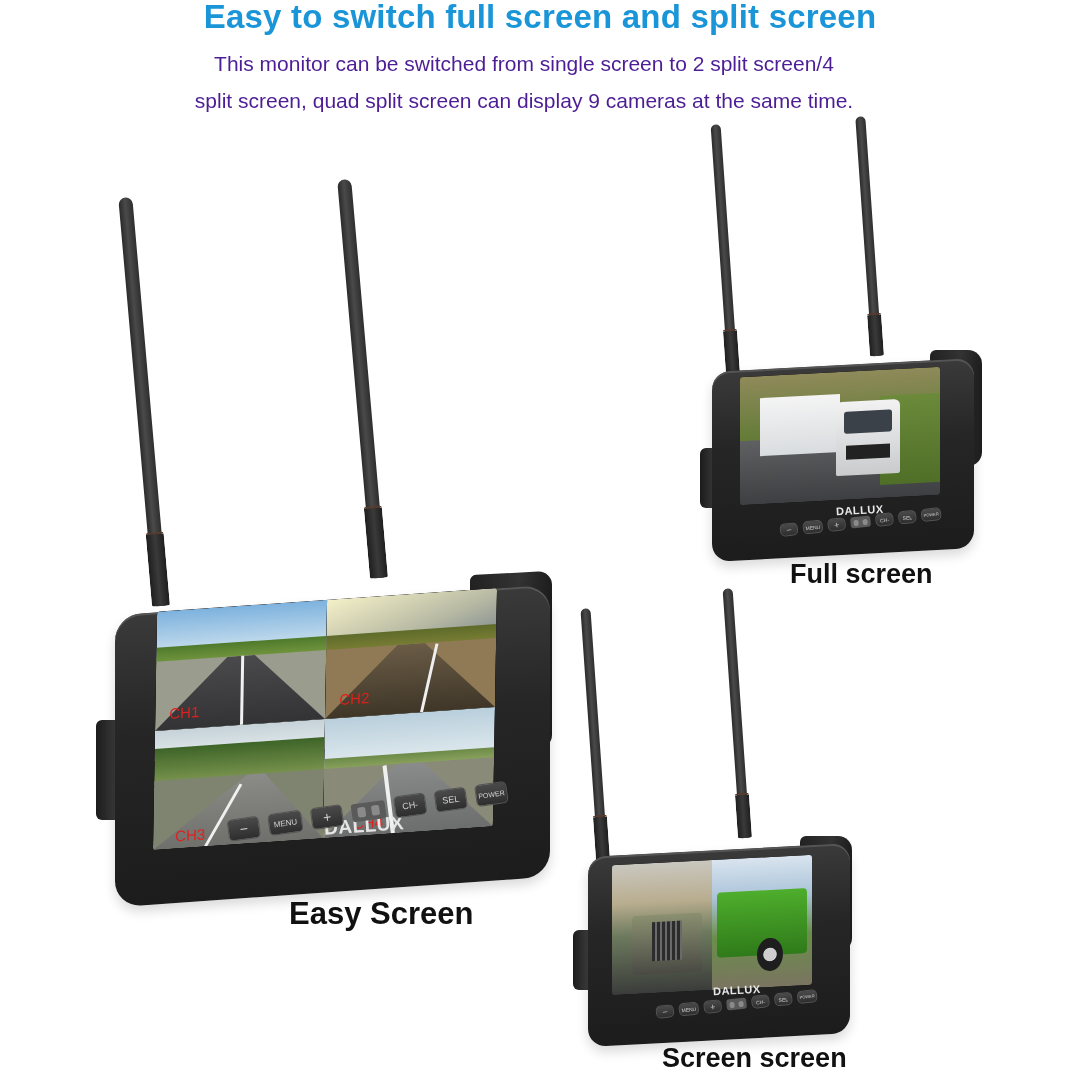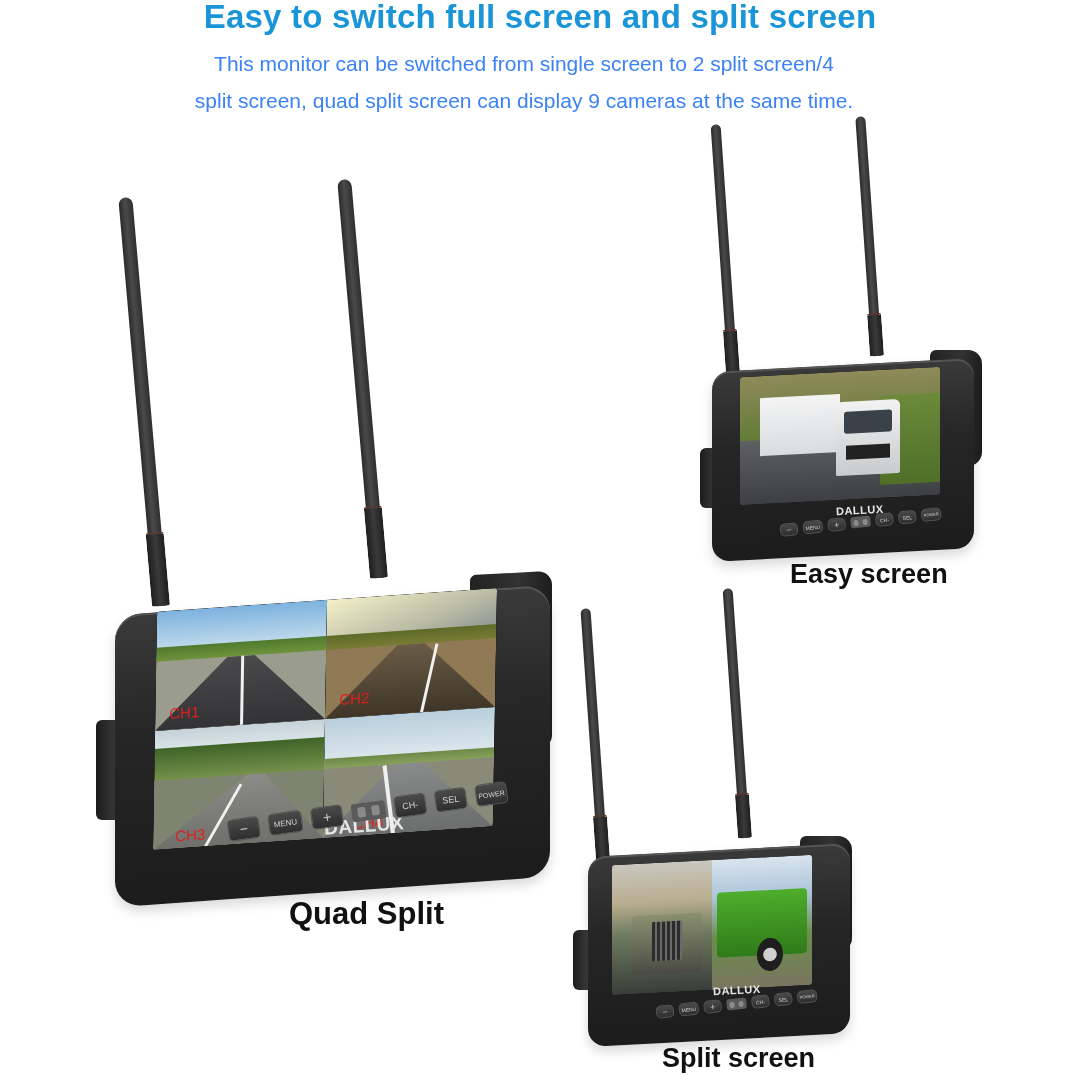--- a/index.html
+++ b/index.html
@@ -6,21 +6,21 @@
   html, body { width: 1080px; height: 1080px; background: #ffffff; overflow: hidden; }
   body { position: relative; font-family: "Liberation Sans", sans-serif; }
 
   .headline {
     position: absolute; left: 0; top: -2px; width: 1080px; text-align: center;
     font-family: "Liberation Sans", sans-serif; font-weight: 700; font-size: 33px;
     color: #1a96d8; letter-spacing: 0.2px;
   }
   .subtext {
     position: absolute; left: 0; width: 1048px; text-align: center;
-    font-size: 21px; color: #3b82f6;
+    font-size: 21px; color: #4c1d95;
   }
   .sub1 { top: 52px; }
   .sub2 { top: 89px; }
 
   .caption {
     position: absolute; font-weight: 700; color: #111111; white-space: nowrap;
     font-family: "Liberation Sans", sans-serif;
   }
 
   
@@ -154,21 +154,21 @@
     <div class="btn" style="width:32px;height:22px;font-size:14px;">+</div>
     <div class="led" style="width:34px;height:18px;">
         <span style="width:8px;height:10px;"></span>
         <span style="width:8px;height:10px;"></span>
       </div>
     <div class="btn" style="width:32px;height:22px;font-size:9px;">CH-</div>
     <div class="btn" style="width:32px;height:22px;font-size:9px;">SEL</div>
     <div class="btn" style="width:32px;height:22px;font-size:7px;">POWER</div>
   </div>
 </div>
-<div class="caption" style="left:289px;top:896px;font-size:31px;">Quad Split</div>
+<div class="caption" style="left:289px;top:896px;font-size:31px;">Easy Screen</div>
 
 <div class="scene" style="left:0;top:0;width:1080px;height:1080px;pointer-events:none;">
   <div class="antenna" style="left:728px;top:124px;width:10px;height:250px;transform:rotate(-4deg);">
       <div class="joint"></div>
     </div>
   <div class="antenna" style="left:872px;top:116px;width:10px;height:240px;transform:rotate(-4deg);">
       <div class="joint"></div>
     </div>
   <div class="bracket" style="left:700px;top:448px;width:28px;height:60px;"></div>
   <div class="hood" style="left:930px;top:350px;width:52px;height:116px;"></div>
@@ -189,21 +189,21 @@
     <div class="btn" style="width:18px;height:13px;font-size:9px;">+</div>
     <div class="led" style="width:20px;height:11px;">
         <span style="width:5px;height:6px;"></span>
         <span style="width:5px;height:6px;"></span>
       </div>
     <div class="btn" style="width:18px;height:13px;font-size:5px;">CH-</div>
     <div class="btn" style="width:18px;height:13px;font-size:5px;">SEL</div>
     <div class="btn" style="width:20px;height:13px;font-size:4px;">POWER</div>
   </div>
 </div>
-<div class="caption" style="left:790px;top:559px;font-size:27px;">Easy screen</div>
+<div class="caption" style="left:790px;top:559px;font-size:27px;">Full screen</div>
 
 <div class="scene" style="left:0;top:0;width:1080px;height:1080px;pointer-events:none;">
   <div class="antenna" style="left:598px;top:608px;width:10px;height:252px;transform:rotate(-4deg);">
       <div class="joint"></div>
     </div>
   <div class="antenna" style="left:740px;top:588px;width:10px;height:250px;transform:rotate(-4deg);">
       <div class="joint"></div>
     </div>
   <div class="bracket" style="left:573px;top:930px;width:28px;height:60px;"></div>
   <div class="hood" style="left:800px;top:836px;width:52px;height:116px;"></div>
@@ -225,13 +225,13 @@
     <div class="btn" style="width:18px;height:13px;font-size:9px;">+</div>
     <div class="led" style="width:20px;height:11px;">
         <span style="width:5px;height:6px;"></span>
         <span style="width:5px;height:6px;"></span>
       </div>
     <div class="btn" style="width:18px;height:13px;font-size:5px;">CH-</div>
     <div class="btn" style="width:18px;height:13px;font-size:5px;">SEL</div>
     <div class="btn" style="width:20px;height:13px;font-size:4px;">POWER</div>
   </div>
 </div>
-<div class="caption" style="left:662px;top:1043px;font-size:27px;">Split screen</div>
+<div class="caption" style="left:662px;top:1043px;font-size:27px;">Screen screen</div>
 
 </body></html>

